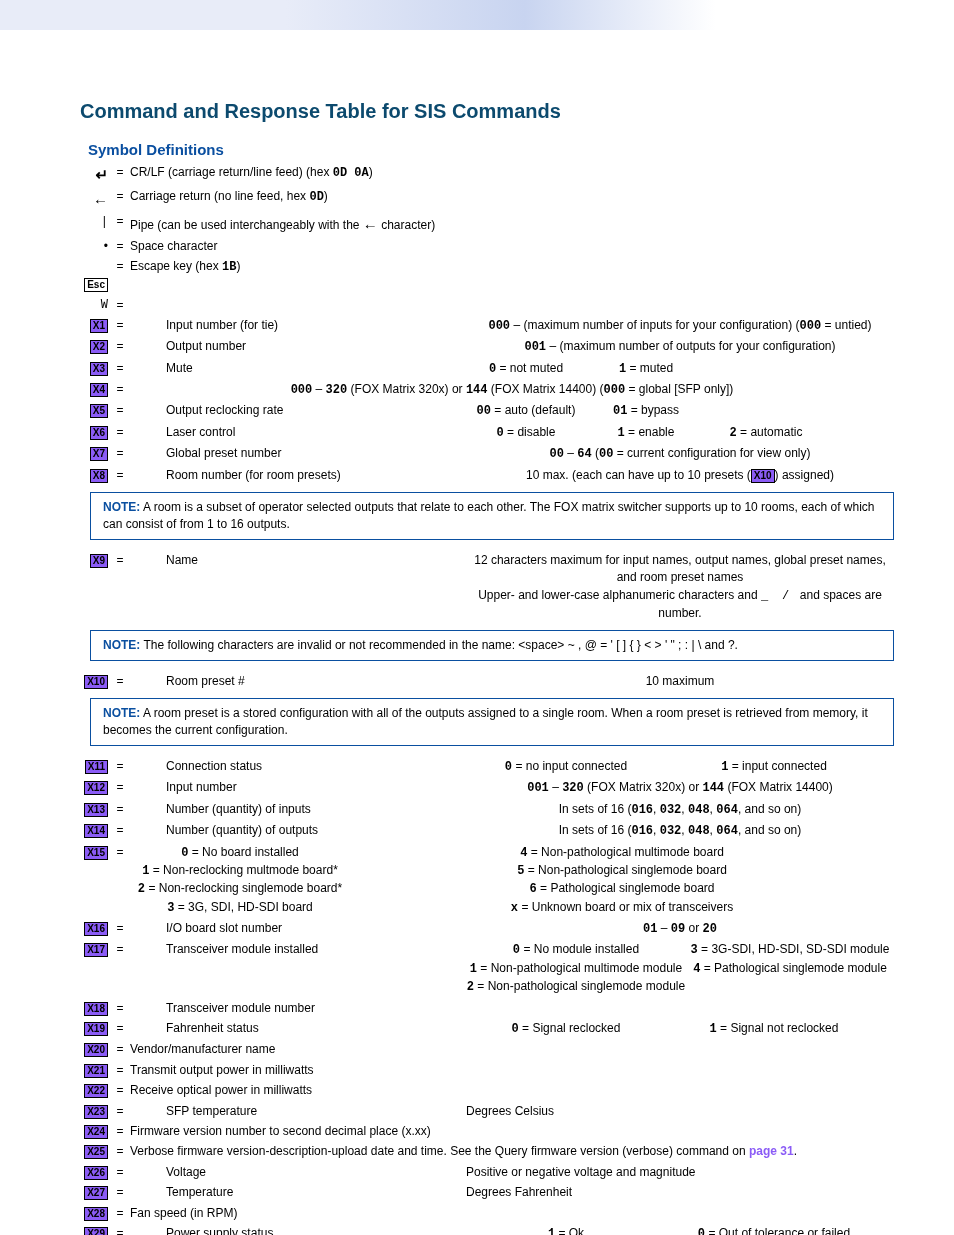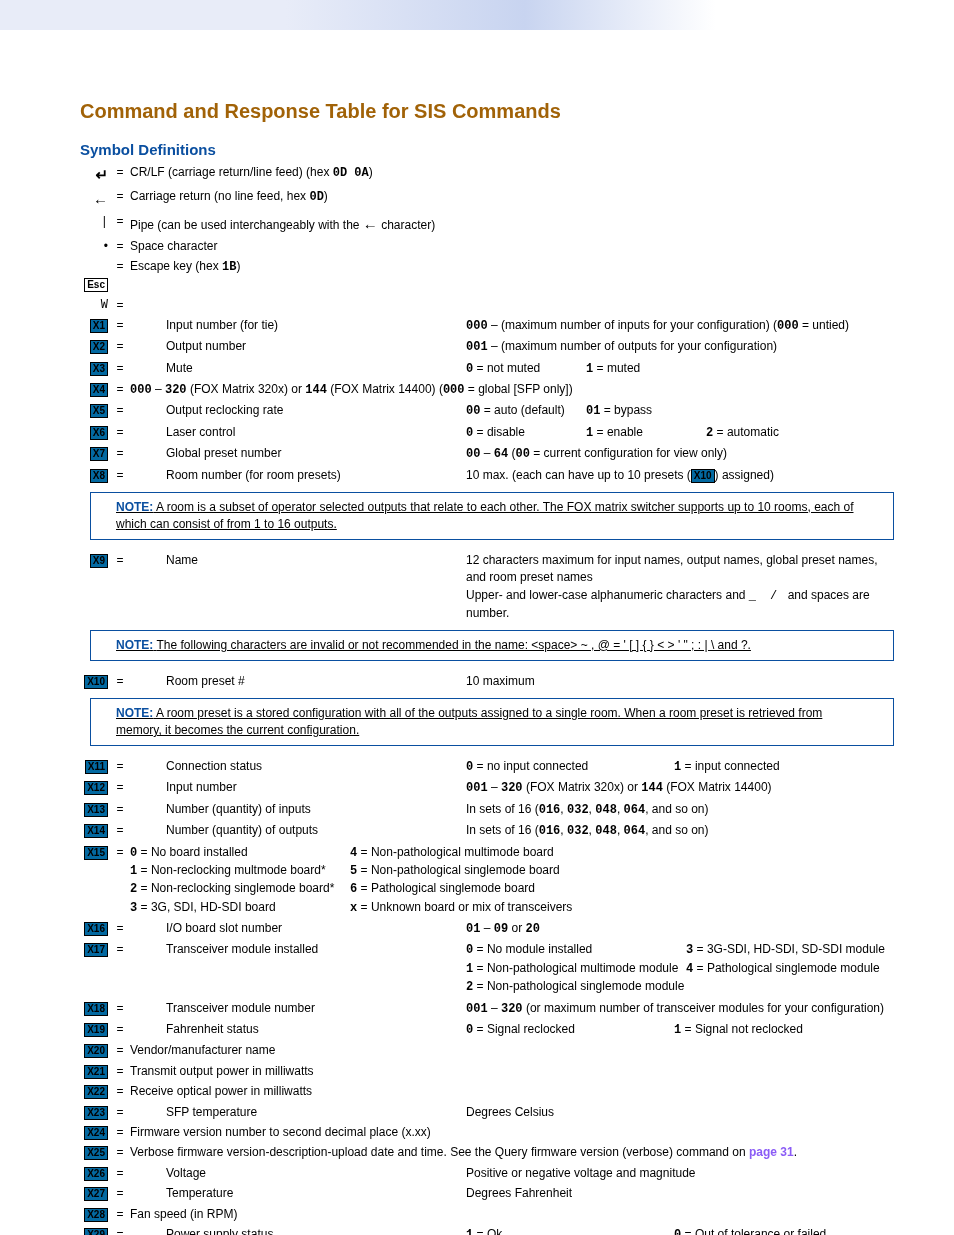--- a/index.html
+++ b/index.html
@@ -19,30 +19,30 @@
   }
   .top-bar {
     position: absolute;
     top: 0;
     left: 0;
     width: 100%;
     height: 30px;
     background: linear-gradient(to right, #e8ecf8 0%, #e8ecf8 30%, #c8d4f0 55%, #ffffff 75%);
   }
   h1.title {
-    color: #a16207;
+    color: #0c4a6e;
     font-size: 20px;
     font-weight: bold;
     margin: 60px 0 18px 0;
   }
   h2.subtitle {
     color: #0a4fa0;
     font-size: 15px;
     font-weight: bold;
-    margin: 0 0 4px 0;
+    margin: 0 0 4px 8px;
   }
   .row {
     display: flex;
     align-items: flex-start;
     padding: 1.5px 0;
     line-height: 1.45;
   }
   .sym-col {
     width: 28px;
     flex-shrink: 0;
@@ -59,57 +59,57 @@
     flex-shrink: 0;
     margin-left: 36px;
   }
   .desc-col-wide {
     flex: 1;
   }
   .val-col {
     flex: 1;
     display: flex;
     flex-wrap: wrap;
+    text-align: center;
   }
   .val-item {
     width: 200px;
     padding-right: 8px;
   }
   .val-item-wide {
     width: 100%;
   }
   .xbox {
     display: inline-block;
     border: 1px solid #000;
     padding: 0 2px;
     font-size: 10px;
     font-weight: bold;
     line-height: 1.2;
     font-family: Arial, sans-serif;
-    background: #0369a1;
+    background: #8b5cf6;
   }
   .esc-box {
     display: inline-block;
     border: 1px solid #000;
     padding: 0 2px;
     font-size: 10px;
     font-weight: bold;
     line-height: 1.2;
     margin-top: 20px;
   }
   .mono {
     font-family: "Courier New", monospace;
   }
   .bold { font-weight: bold; }
   .note-box {
     border: 1px solid #0a4fa0;
-    padding: 6px 25px;
+    padding: 6px 12px;
     margin: 6px 0 10px 10px;
     line-height: 1.45;
-    text-decoration: underline;
   }
   .note-label {
     font-weight: bold;
     color: #0a4fa0;
   }
   .footnote {
     margin-top: 14px;
     font-size: 12px;
   }
   .arrow-crlf::before { content:"↵"; font-size:15px; font-weight:bold;}
@@ -349,23 +349,20 @@
           <div><span class="mono bold">4</span><span> = Pathological singlemode module</span></div>
         </div>
       </div>
     </span>
   </div>
 
   <div class="row">
     <span class="sym-col"><span class="xbox">X18</span></span>
     <span class="eq-col">=</span>
     <span class="desc-col">Transceiver module number</span>
-    <span class="val-col">
-        <span class="val-item-wide"><span class="mono bold">001</span><span> – </span><span class="mono bold">320</span><span> (or maximum number of transceiver modules for your configuration)</span></span>
-      </span>
   </div>
 
   <div class="row">
     <span class="sym-col"><span class="xbox">X19</span></span>
     <span class="eq-col">=</span>
     <span class="desc-col">Fahrenheit status</span>
     <span class="val-col">
       <span class="val-item"><span class="mono bold">0</span><span> = Signal reclocked</span></span>
       <span class="val-item"><span class="mono bold">1</span><span> = Signal not reclocked</span></span>
     </span>

